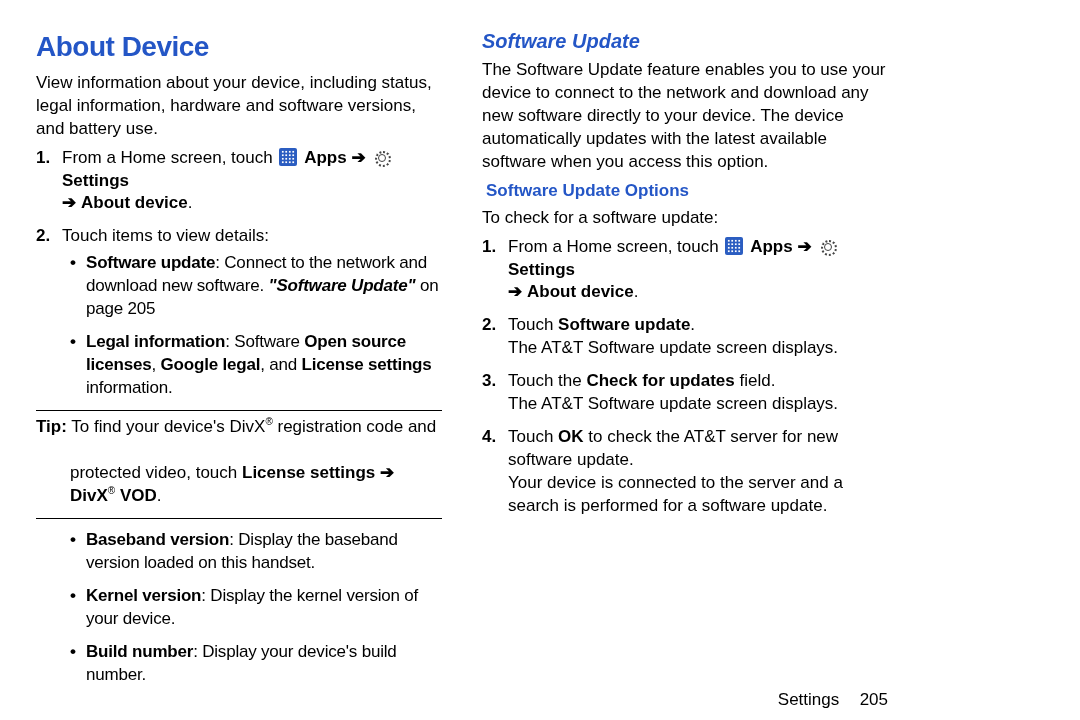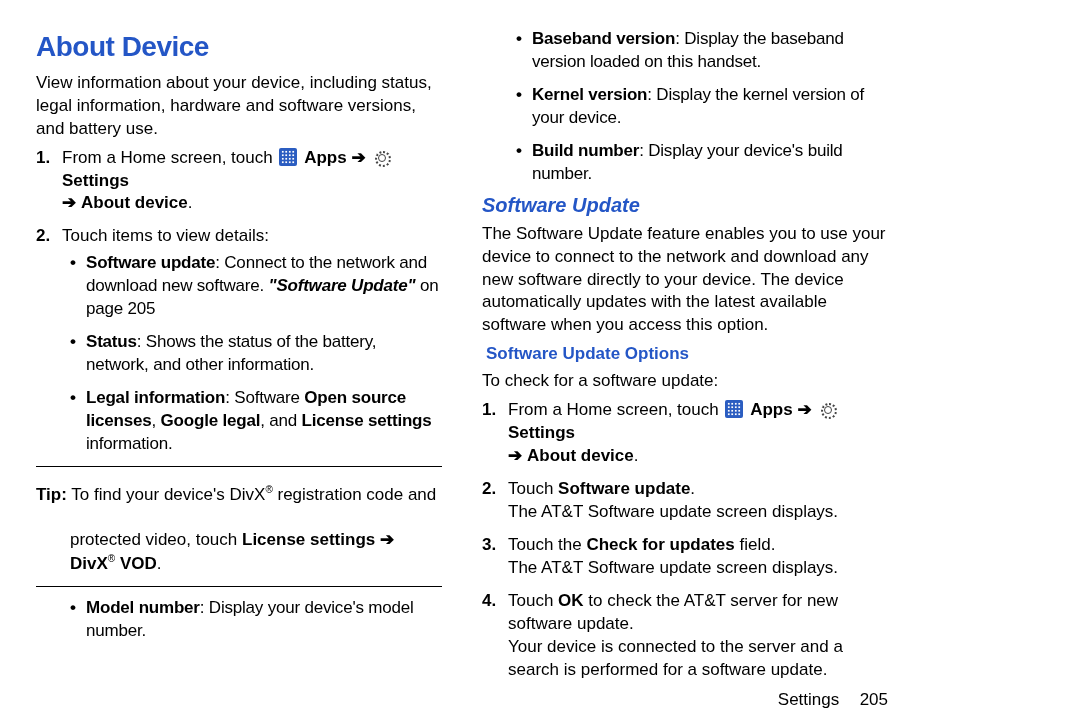--- a/index.html
+++ b/index.html
@@ -11,21 +11,21 @@
   p{margin:0 0 6px 0;}
   ol.steps{list-style:none;margin:2px 0 2px 0;padding:0 0 0 26px;}
   ol.steps>li{position:relative;margin:4px 0 10px 0;padding-left:0;}
   ol.steps>li>.num{position:absolute;left:-26px;top:0;font-weight:bold;}
   ul.bul{list-style:none;margin:2px 0 2px 0;padding:0 0 0 24px;}
   ul.bul>li{position:relative;margin:4px 0 10px 0;}
   ul.bul>li:before{content:"•";position:absolute;left:-16px;top:0;font-weight:bold;}
   .cond{font-family:"Arial Narrow",Arial,sans-serif;font-stretch:condensed;letter-spacing:-0.2px;}
   .b{font-weight:bold;}
   .ib{font-weight:bold;font-style:italic;}
-  .tipbox{border-top:1.5px solid #000;border-bottom:1.5px solid #000;padding:16px 0 10px 0;margin:8px 0 10px 0;break-inside:avoid;}
+  .tipbox{border-top:1.5px solid #000;border-bottom:1.5px solid #000;padding:4px 0 10px 0;margin:8px 0 10px 0;break-inside:avoid;}
   .tipbody{padding-left:34px;}
   .arrow{font-weight:bold;}
   .sup{font-size:10px;vertical-align:super;}
   .icon{display:inline-block;width:18px;height:18px;vertical-align:-3px;margin:0 2px;}
   .icon-apps{background:#2b5dc1;border-radius:2px;position:relative;}
   .icon-apps::before{content:"";position:absolute;left:2px;top:2px;width:14px;height:14px;
     background-image:radial-gradient(circle,#fff 1px,transparent 1.2px);
     background-size:3.5px 3.5px;}
   .icon-gear{position:relative;}
   .icon-gear::before{content:"";position:absolute;left:3px;top:3px;width:12px;height:12px;border:2px dotted #444;border-radius:50%;}
@@ -55,42 +55,38 @@
         <span class="b">About device</span><span>.</span>
       </li>
       <li>
         <span class="num">2.</span>
         <span>Touch items to view details:</span>
         <ul class="bul cond">
           <li>
             <span class="b">Software update</span><span>: Connect to the network and download new software. </span><span class="ib">"Software Update"</span><span> on page 205</span>
           </li>
           <li>
-            <span class="b">Status</span><span>: Shows the status of the battery, network, and other information.</span>
-          </li>
-          <li>
             <span class="b">Legal information</span><span>: Software </span><span class="b">Open source licenses</span><span>, </span><span class="b">Google legal</span><span>, and </span><span class="b">License settings</span><span> information.</span>
           </li>
         </ul>
       </li>
     </ol>
 
     <div class="tipbox">
       <span class="b">Tip:</span>
       <span>To find your device's DivX</span><span class="sup">®</span><span> registration code and</span>
       <div class="tipbody">
         <br>
         <span>protected video, touch </span><span class="b">License settings</span>
         <span class="arrow">➔</span>
         <span class="b">DivX</span><span class="sup">®</span><span class="b"> VOD</span><span>.</span>
       </div>
     </div>
 
     <ul class="bul cond" style="padding-left:50px;">
-      <li><span class="b">Model number</span><span>: Display your device's model number.</span></li>
       <li><span class="b">Baseband version</span><span>: Display the baseband version loaded on this handset.</span></li>
       <li><span class="b">Kernel version</span><span>: Display the kernel version of your device.</span></li>
       <li><span class="b">Build number</span><span>: Display your device's build number.</span></li>
     </ul>
 
     <h2>Software Update</h2>
     <p>The Software Update feature enables you to use your device to connect to the network and download any new software directly to your device. The device automatically updates with the latest available software when you access this option.</p>
 
     <h3>Software Update Options</h3>
     <p>To check for a software update:</p>

